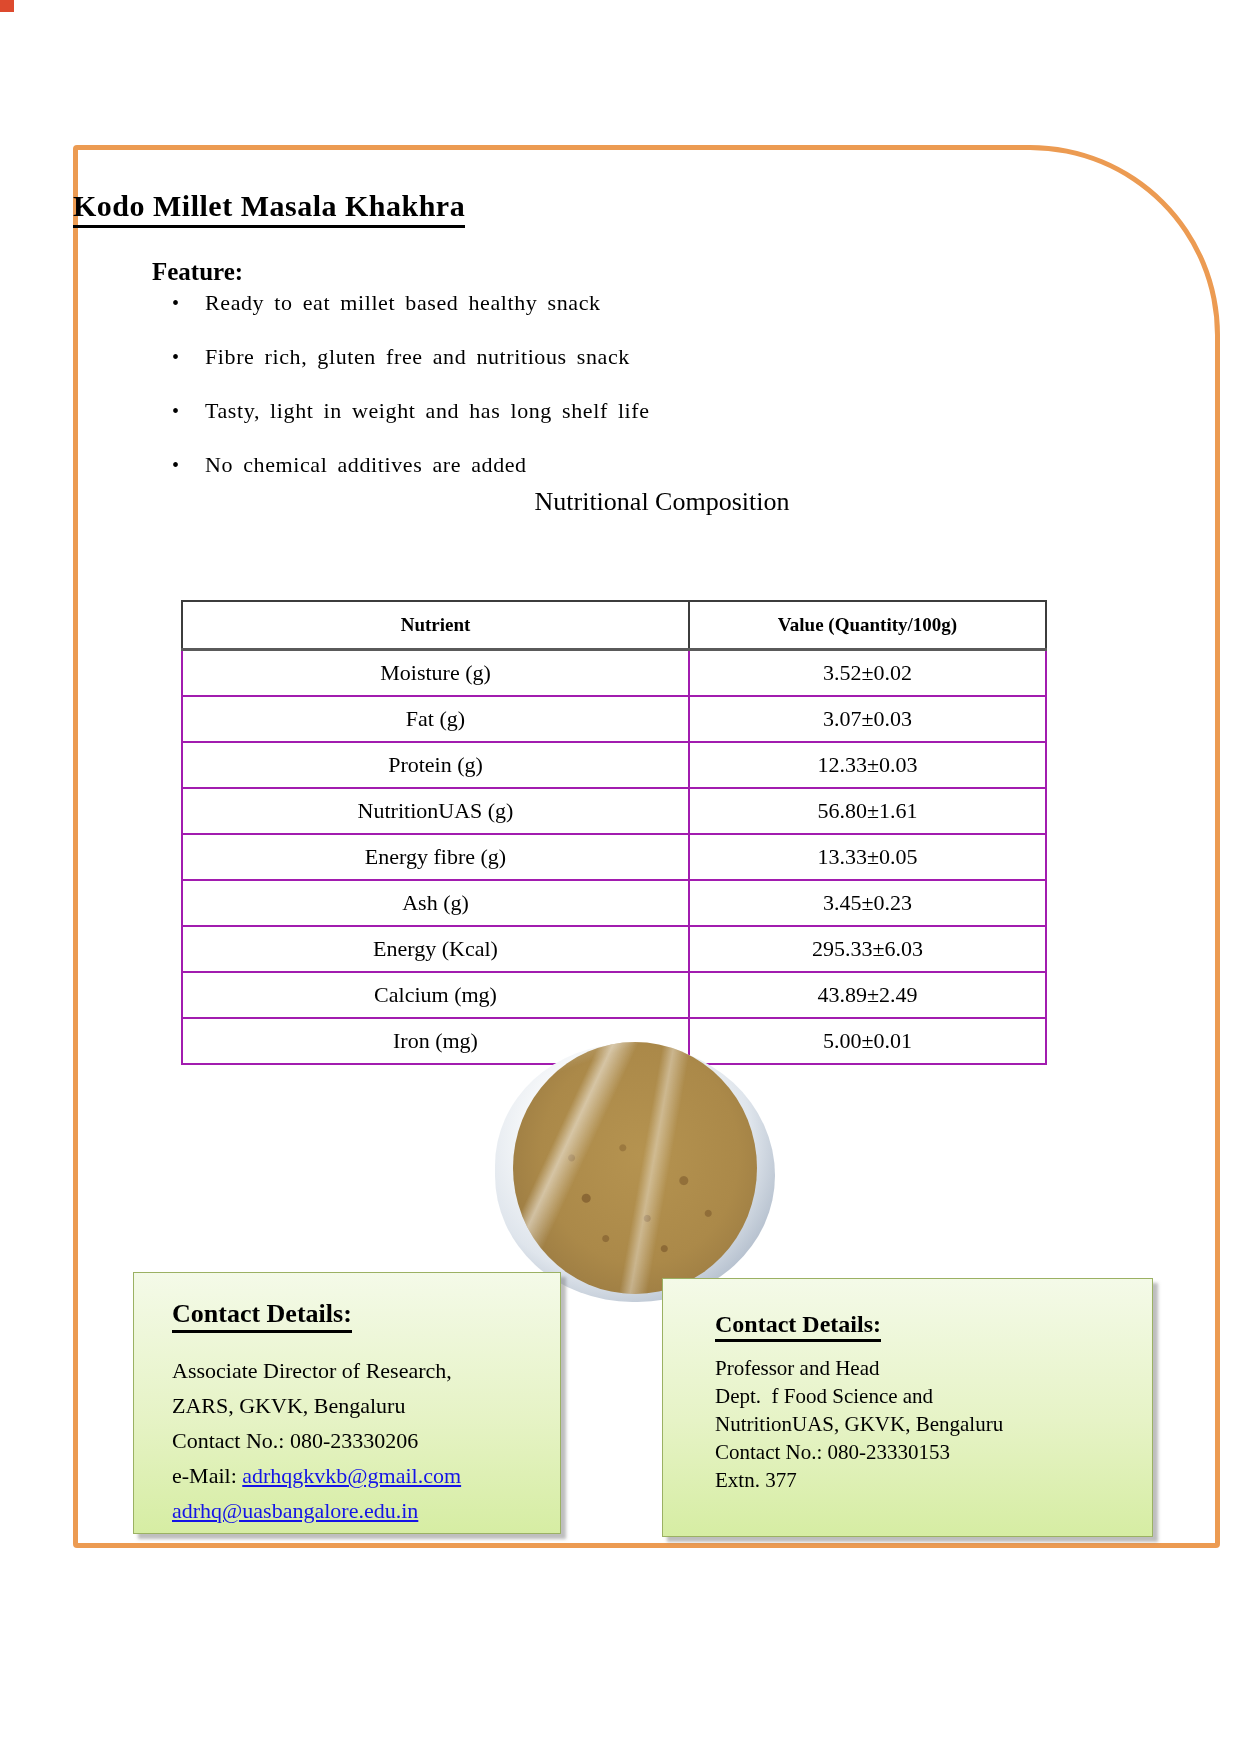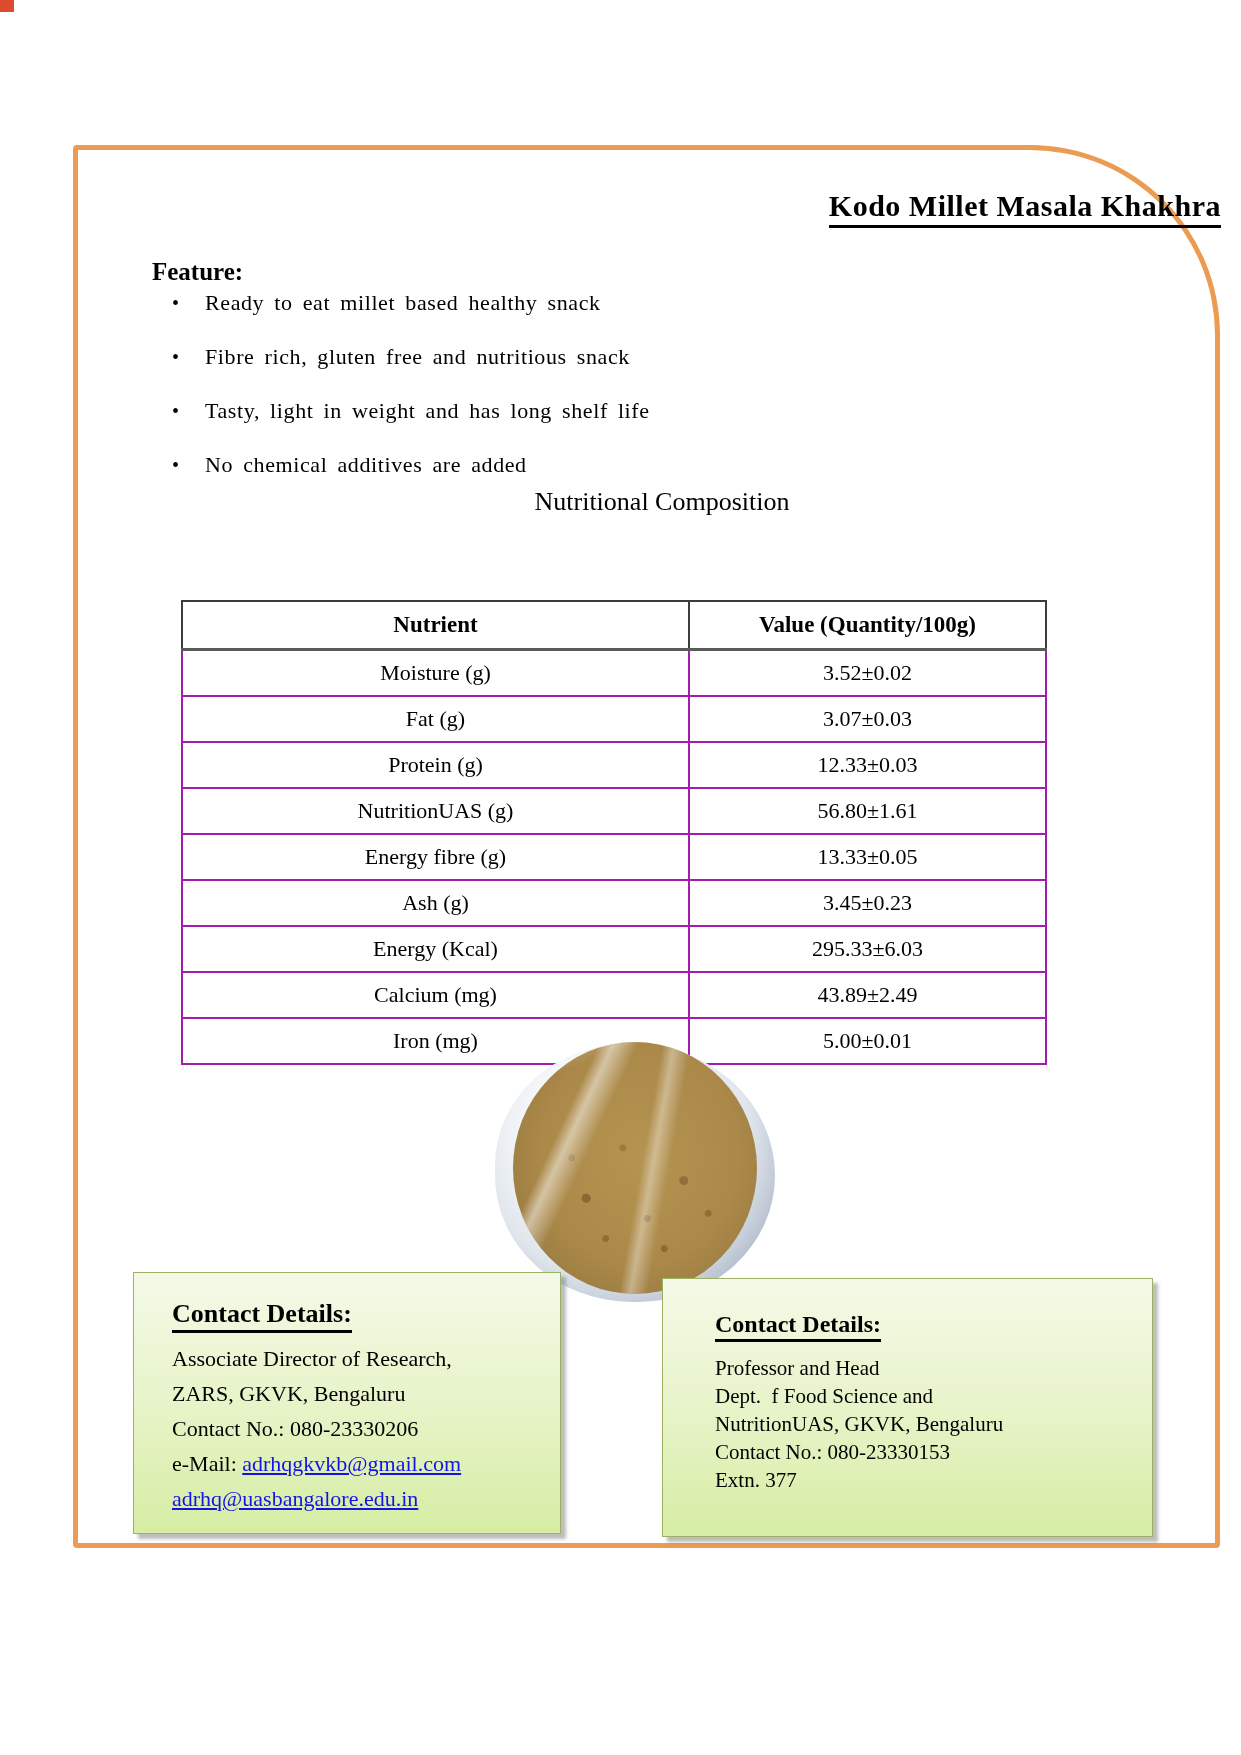--- a/index.html
+++ b/index.html
@@ -1,33 +1,33 @@
 <!DOCTYPE html>
 <html><head>
 <meta charset="utf-8">
 <style>
   html,body{margin:0;padding:0;}
   .page{position:relative;width:1241px;height:1755px;background:#ffffff;overflow:hidden;
         font-family:"Liberation Serif","DejaVu Serif",serif;color:#000;}
   .corner-artifact{position:absolute;left:0;top:0;width:14px;height:12px;background:#dd4a2e;}
   .frame{position:absolute;left:73px;top:145px;width:1147px;height:1403px;box-sizing:border-box;
          border:5px solid #ec9b52;border-radius:4px 190px 4px 4px;}
-  .title{position:absolute;left:73px;top:189px;width:1100px;text-align:right;margin-left:48px;}
+  .title{position:absolute;left:73px;top:189px;width:1100px;text-align:left;}
   .title span{font-size:30px;font-weight:bold;letter-spacing:.5px;
               border-bottom:3px solid #000;padding-bottom:3px;}
   .feature-heading{position:absolute;left:152px;top:258px;font-size:25px;font-weight:bold;}
   .features{position:absolute;left:172px;top:276px;margin:0;padding:0;list-style:none;width:760px;}
   .features li{line-height:53px;font-size:22px;letter-spacing:.6px;word-spacing:4px;}
   .features .bullet{display:inline-block;width:33px;font-size:20px;}
   .table-caption{position:absolute;left:230px;top:487px;width:864px;text-align:center;font-size:26px;}
   table.nutrition{position:absolute;left:181px;top:600px;width:864px;border-collapse:collapse;
                   border:2px solid #2e2e2e;table-layout:fixed;}
   table.nutrition col.c1{width:507px;}
   table.nutrition col.c2{width:357px;}
-  table.nutrition th{height:44px;font-size:23px;font-weight:bold;text-align:center;
+  table.nutrition th{height:44px;font-size:19px;font-weight:bold;text-align:center;
                      border:2px solid #3c3c3c;border-bottom:3px solid #5a5a5a;}
   table.nutrition td{height:42px;font-size:22px;text-align:center;border:2px solid #a21caf;}
   
   .photo{position:absolute;left:495px;top:1036px;width:280px;height:270px;z-index:1;}
   .plastic{position:absolute;left:0;top:8px;width:280px;height:258px;border-radius:48% 52% 50% 50%;
            background:radial-gradient(ellipse at 42% 36%,#f5f7f9 38%,#dfe5ec 60%,#b4bfcd 78%,#e9edf2 88%,#c6cfda 100%);}
   .disc{position:absolute;left:18px;top:6px;width:244px;height:252px;border-radius:50%;
         background:
           radial-gradient(circle at 30% 62%,rgba(110,75,35,.55) 0 4px,transparent 5px),
           radial-gradient(circle at 55% 70%,rgba(110,75,35,.50) 0 3px,transparent 4px),
@@ -45,21 +45,21 @@
            linear-gradient(160deg,rgba(255,255,255,.35) 4%,transparent 14%);}
   
   .contact-box{position:absolute;z-index:2;box-sizing:border-box;
                background:linear-gradient(#f4fae8 0%,#e6f3c6 55%,#d6eda3 100%);
                border:1px solid #9bb163;box-shadow:5px 5px 3px rgba(125,125,125,.5);}
   .contact-box.left{left:133px;top:1272px;width:428px;height:262px;padding:26px 0 0 38px;}
   .contact-box.right{left:662px;top:1278px;width:491px;height:259px;padding:32px 0 0 52px;}
   .contact-heading span{font-weight:bold;border-bottom:3px solid #000;padding-bottom:2px;}
   .contact-box.left .contact-heading{font-size:26px;}
   .contact-box.right .contact-heading{font-size:24px;}
-  .contact-body{margin-top:12px;}
+  .contact-body{margin-top:24px;}
   .contact-box.left .cline{font-size:22px;line-height:35px;white-space:pre-wrap;}
   .contact-box.right .contact-body{margin-top:16px;}
   .contact-box.right .cline{font-size:21px;line-height:28px;white-space:pre-wrap;}
   a.email{color:#1414e6;text-decoration:underline;cursor:pointer;}
 </style>
 </head>
 <body>
 
 <div class="page">
 

